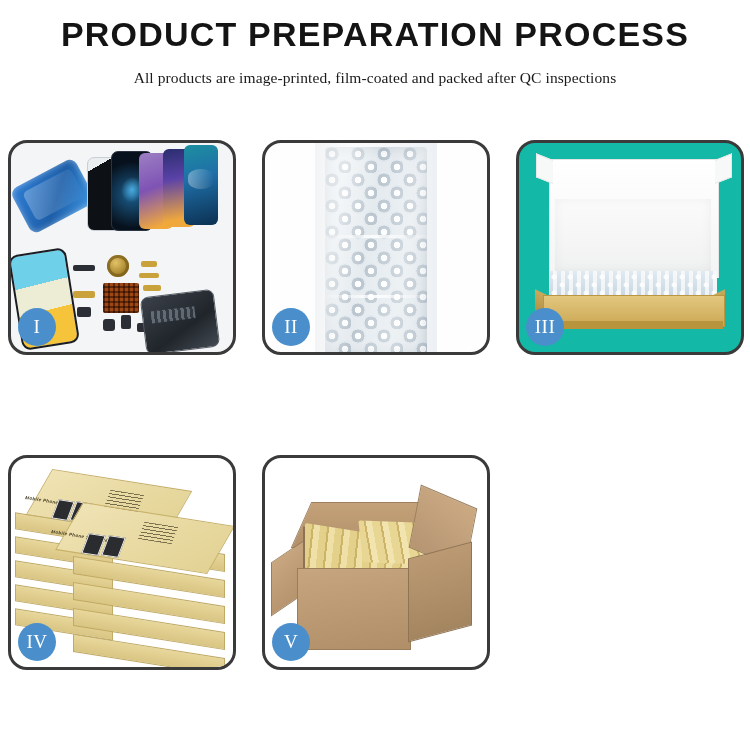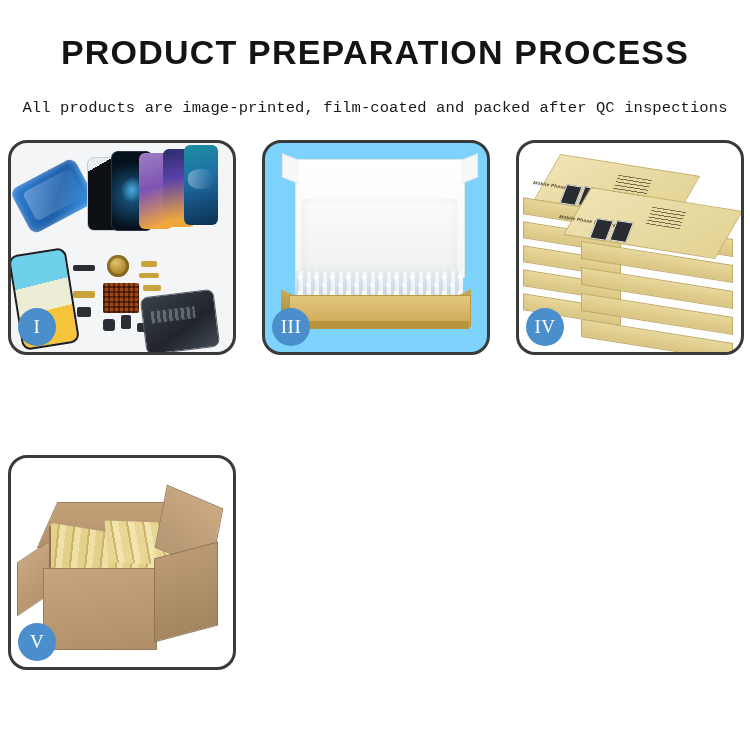--- a/index.html
+++ b/index.html
@@ -11,35 +11,35 @@
     width: 750px;
     height: 750px;
     font-family: "Liberation Sans", sans-serif;
     overflow: hidden;
     position: relative;
   }
 
   
   .header {
     width: 750px;
-    padding-top: 34px;
+    padding-top: 16px;
     text-align: center;
   }
   .title {
     font-family: "Liberation Sans", sans-serif;
     font-size: 34px;
     font-weight: 700;
     letter-spacing: 1.2px;
     color: #141414;
     line-height: 1.1;
     white-space: nowrap;
   }
   .subtitle {
-    margin-top: 28px;
-    font-family: Liberation Mono, monospace;
+    margin-top: 16px;
+    font-family: Liberation Serif, serif;
     font-size: 15.5px;
     font-weight: 400;
     color: #1a1a1a;
     letter-spacing: 0.1px;
     white-space: nowrap;
   }
 
   
   .grid {
     position: absolute;
@@ -206,21 +206,21 @@
     background: linear-gradient(100deg, rgba(255,255,255,.55) 0 18%, rgba(255,255,255,0) 42%, rgba(255,255,255,.35) 72%, rgba(255,255,255,0) 100%);
     border-radius:4px;
   }
   .c2 .seam {
     position:absolute; left:50%; transform:translateX(-50%);
     width:104px; height:3px;
     background: linear-gradient(90deg,rgba(255,255,255,.1),rgba(255,255,255,.85),rgba(255,255,255,.1));
   }
 
   
-  .c3 { background:#7dd3fc; }
+  .c3 { background:#14b8a6; }
   .c3 .lid {
     position:absolute; left:30px; top:16px; width:168px; height:118px;
     background: linear-gradient(180deg,#ffffff,#f3f4f4);
     border:1px solid #e4e6e6;
     border-bottom:none;
   }
   .c3 .lid:before{
     content:"";position:absolute;left:-14px;top:0;width:16px;height:22px;
     background:#f7f8f8;border:1px solid #e6e8e8;border-right:none;
     transform: skewY(22deg); transform-origin: right top;
@@ -430,20 +430,30 @@
       <div class="flex" style="left:132px;top:142px;width:18px;height:6px;"></div>
       <div class="chip" style="left:66px;top:164px;width:14px;height:10px;"></div>
       <div class="chip" style="left:92px;top:176px;width:12px;height:12px;border-radius:3px;"></div>
       <div class="chip" style="left:110px;top:172px;width:10px;height:14px;"></div>
       <div class="chip" style="left:126px;top:180px;width:12px;height:9px;"></div>
       <div class="board"></div>
     </div>
     <div class="badge">I</div>
   </div>
 
+  <div class="card c2">
+    <div class="card-media">
+      <div class="wrapbg"></div>
+      <div class="bubbles"></div>
+      <div class="sheen"></div>
+      <div class="seam" style="top:92px;"></div>
+      <div class="seam" style="top:152px;"></div>
+    </div>
+    <div class="badge">II</div>
+  </div>
 
   <div class="card c3">
     <div class="card-media">
       <div class="lid"></div>
       <div class="foam"></div>
       <div class="inner"></div>
       <div class="tray-l"></div>
       <div class="tray-r"></div>
       <div class="tray"></div>
       <div class="tray-front"></div>

